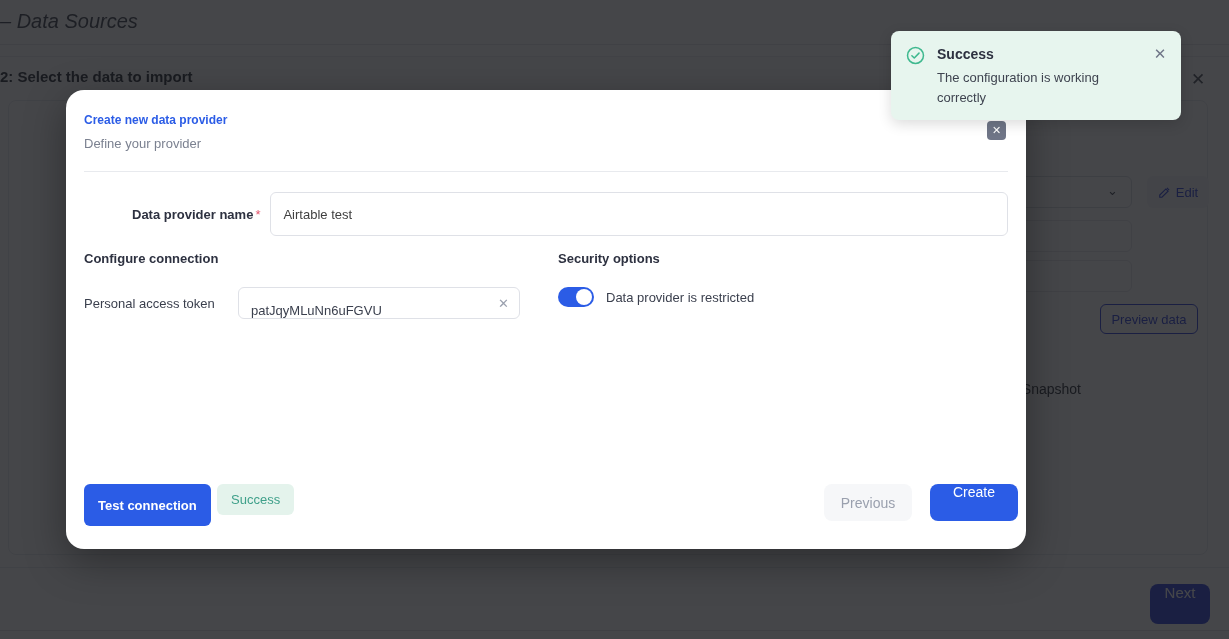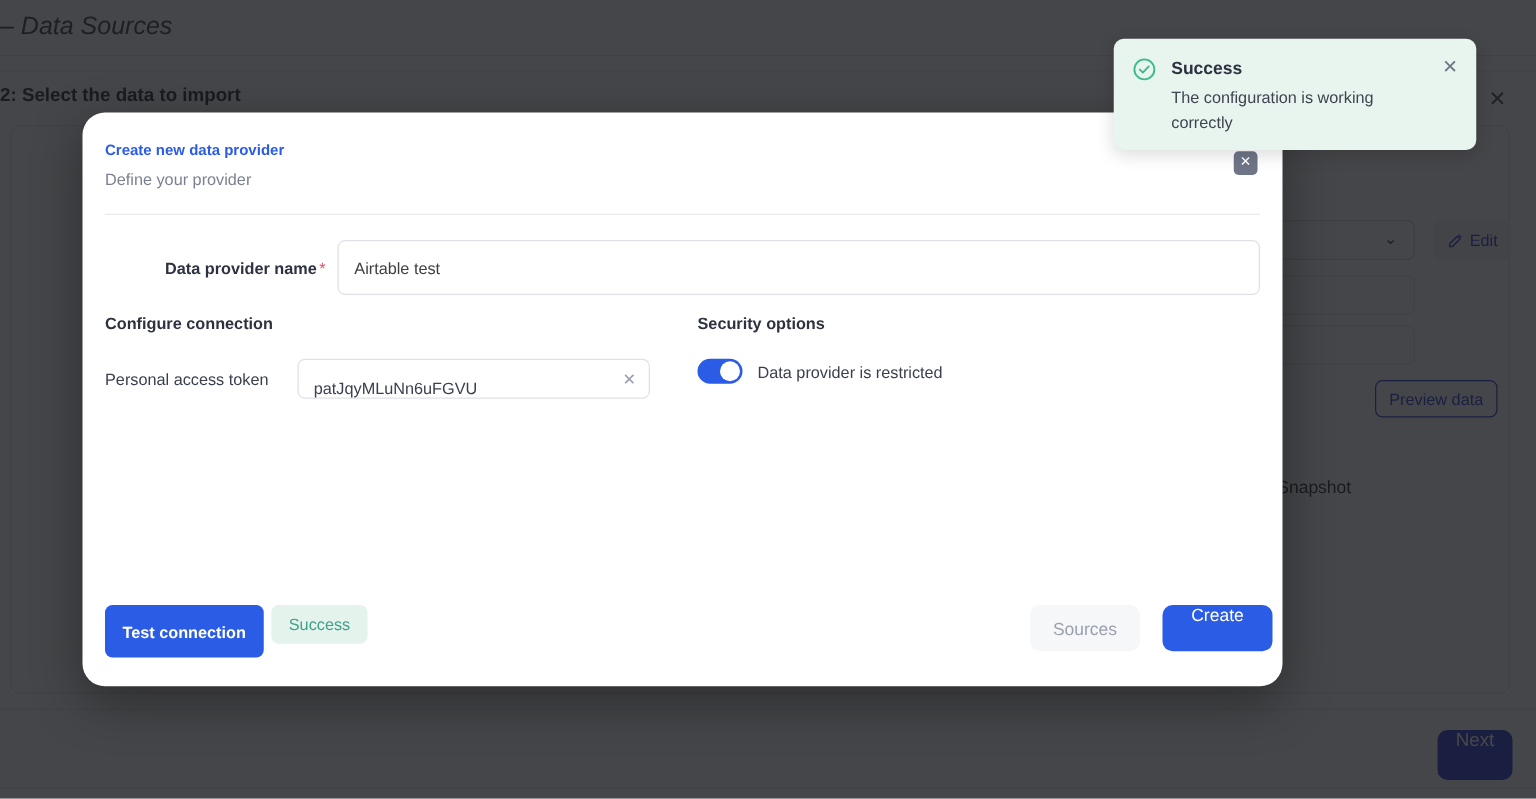--- a/index.html
+++ b/index.html
@@ -284,21 +284,21 @@
     </div>
 
     <div class="modal-footer">
       <div class="btn-test">
         <span>Test connection</span>
       </div>
       <div class="badge-success">
         <span>Success</span>
       </div>
       <div class="btn-previous">
-        <span>Sources</span>
+        <span>Previous</span>
       </div>
       <div class="btn-create">
         <span>Create</span>
       </div>
     </div>
   </div>
 
   <div class="toast">
     <svg class="toast-icon" viewBox="0 0 20 20">
       <circle cx="10" cy="10" r="8.4" fill="none" stroke="#3fb98f" stroke-width="1.6"></circle>

